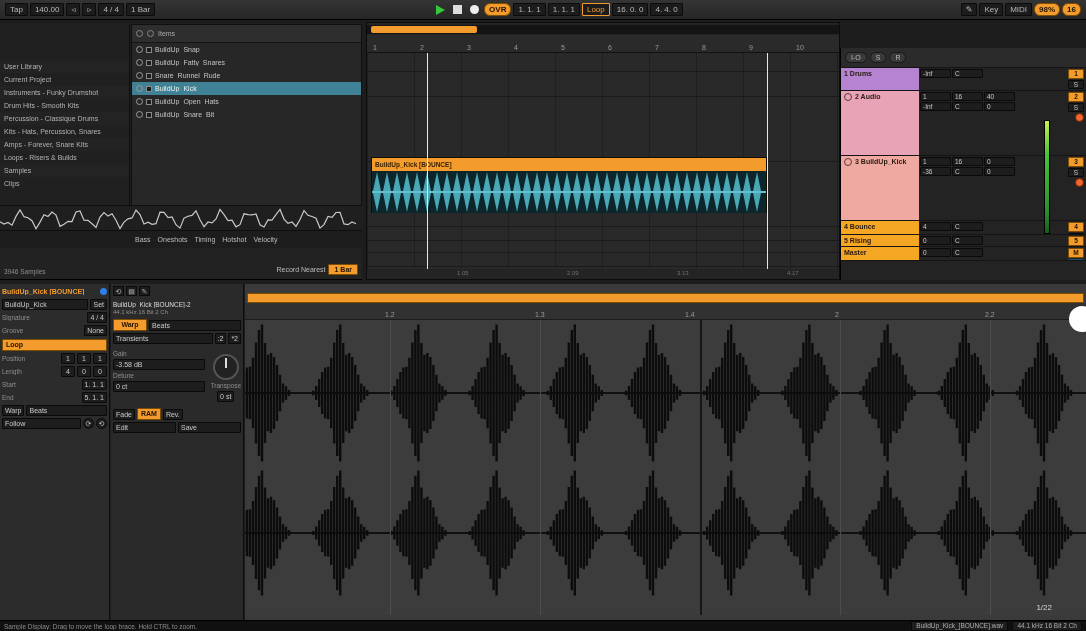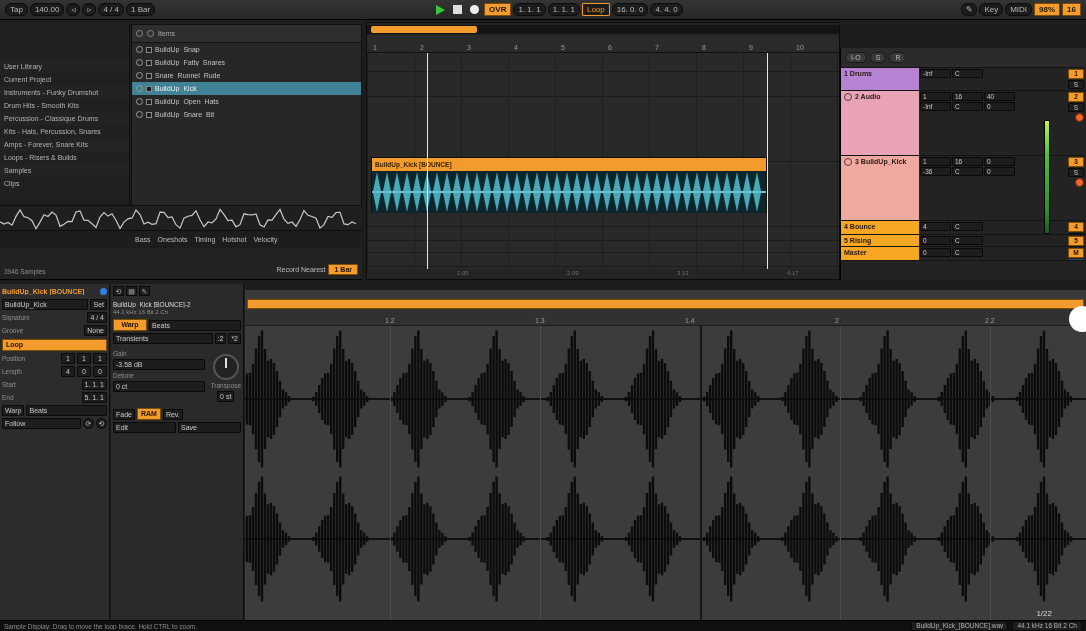--- a/index.html
+++ b/index.html
@@ -5,23 +5,23 @@
   *{margin:0;padding:0;box-sizing:border-box;font-family:"Liberation Sans",sans-serif;}
   html,body{background:#000;overflow:hidden;}
   #app{position:relative;width:1086px;height:631px;background:#1b1b1b;color:#c9c9c9;overflow:hidden;}
 
   
   #topbar{position:absolute;left:0;top:0;width:1086px;height:20px;
     background:linear-gradient(#343434,#262626);border-bottom:1px solid #000;
     display:flex;align-items:center;gap:3px;padding:0 5px;font-size:8px;}
   .tb-group{display:flex;align-items:center;gap:2px;}
   .tb-box{background:#1c1c1c;border:1px solid #0b0b0b;color:#b8b8b8;padding:1px 4px;
-    font-size:8px;line-height:9px;border-radius:6px;white-space:nowrap;}
+    font-size:8px;line-height:9px;border-radius:1px;white-space:nowrap;}
   .tb-obox{background:#f39b2d;border:1px solid #7c4d00;color:#221400;padding:1px 4px;
-    font-size:8px;line-height:9px;border-radius:1px;font-weight:bold;white-space:nowrap;}
+    font-size:8px;line-height:9px;border-radius:6px;font-weight:bold;white-space:nowrap;}
   .tb-loop{background:#1c1c1c;border:1px solid #f39b2d;color:#f39b2d;padding:1px 4px;
     font-size:8px;line-height:9px;border-radius:1px;}
   .sp{flex:1;}
   .t-play{width:0;height:0;border-left:9px solid #35c93c;border-top:5px solid transparent;
     border-bottom:5px solid transparent;margin:0 3px;}
   .t-stop{width:9px;height:9px;background:#ddd;margin:0 3px;}
   .t-rec{width:9px;height:9px;background:#eee;border-radius:50%;margin:0 3px;}
 
   
   #upper{position:absolute;left:0;top:20px;width:1086px;height:262px;background:#1d1d1d;}
@@ -122,21 +122,21 @@
   .sb-icons{display:flex;gap:2px;height:12px;}
   .sb-ic{width:11px;height:10px;background:#1d1d1d;border:1px solid #0a0a0a;color:#aaa;
     font-size:7px;line-height:9px;text-align:center;}
   .sb-file{color:#ddd;font-size:6.5px;margin-top:3px;white-space:nowrap;overflow:hidden;}
   .sb-props{color:#909090;font-size:6px;margin-top:1px;}
   .knobwrap{display:flex;flex-direction:column;align-items:center;gap:2px;margin-top:6px;}
   .knob{width:26px;height:26px;border-radius:50%;background:#222;border:2px solid #555;position:relative;}
   .knob:after{content:"";position:absolute;left:50%;top:2px;width:2px;height:10px;background:#ddd;
     transform:translateX(-50%);}
 
-  #editor{position:absolute;left:245px;top:8px;width:841px;height:336px;background:#3a3a3a;overflow:hidden;}
+  #editor{position:absolute;left:245px;top:2px;width:841px;height:336px;background:#3a3a3a;overflow:hidden;}
   #loopbar{position:absolute;left:2px;top:9px;width:837px;height:10px;background:#f39b2d;
     border:1px solid #7c4d00;border-radius:1px;}
   #editor-ruler{position:absolute;left:0;top:19px;width:100%;height:17px;background:#313131;
     border-bottom:1px solid #1c1c1c;}
   .e-rnum{position:absolute;bottom:1px;font-size:7px;color:#9a9a9a;}
   #editor-wave{position:absolute;left:0;top:36px;width:841px;height:295px;background:#3c3c3c;}
   .egrid{position:absolute;top:0;bottom:0;width:1px;background:#4d4d4d;}
   .egrid.dark{width:2px;background:#161616;}
   #page-ind{position:absolute;right:34px;bottom:8px;font-size:8px;color:#d8d8d8;}
 

